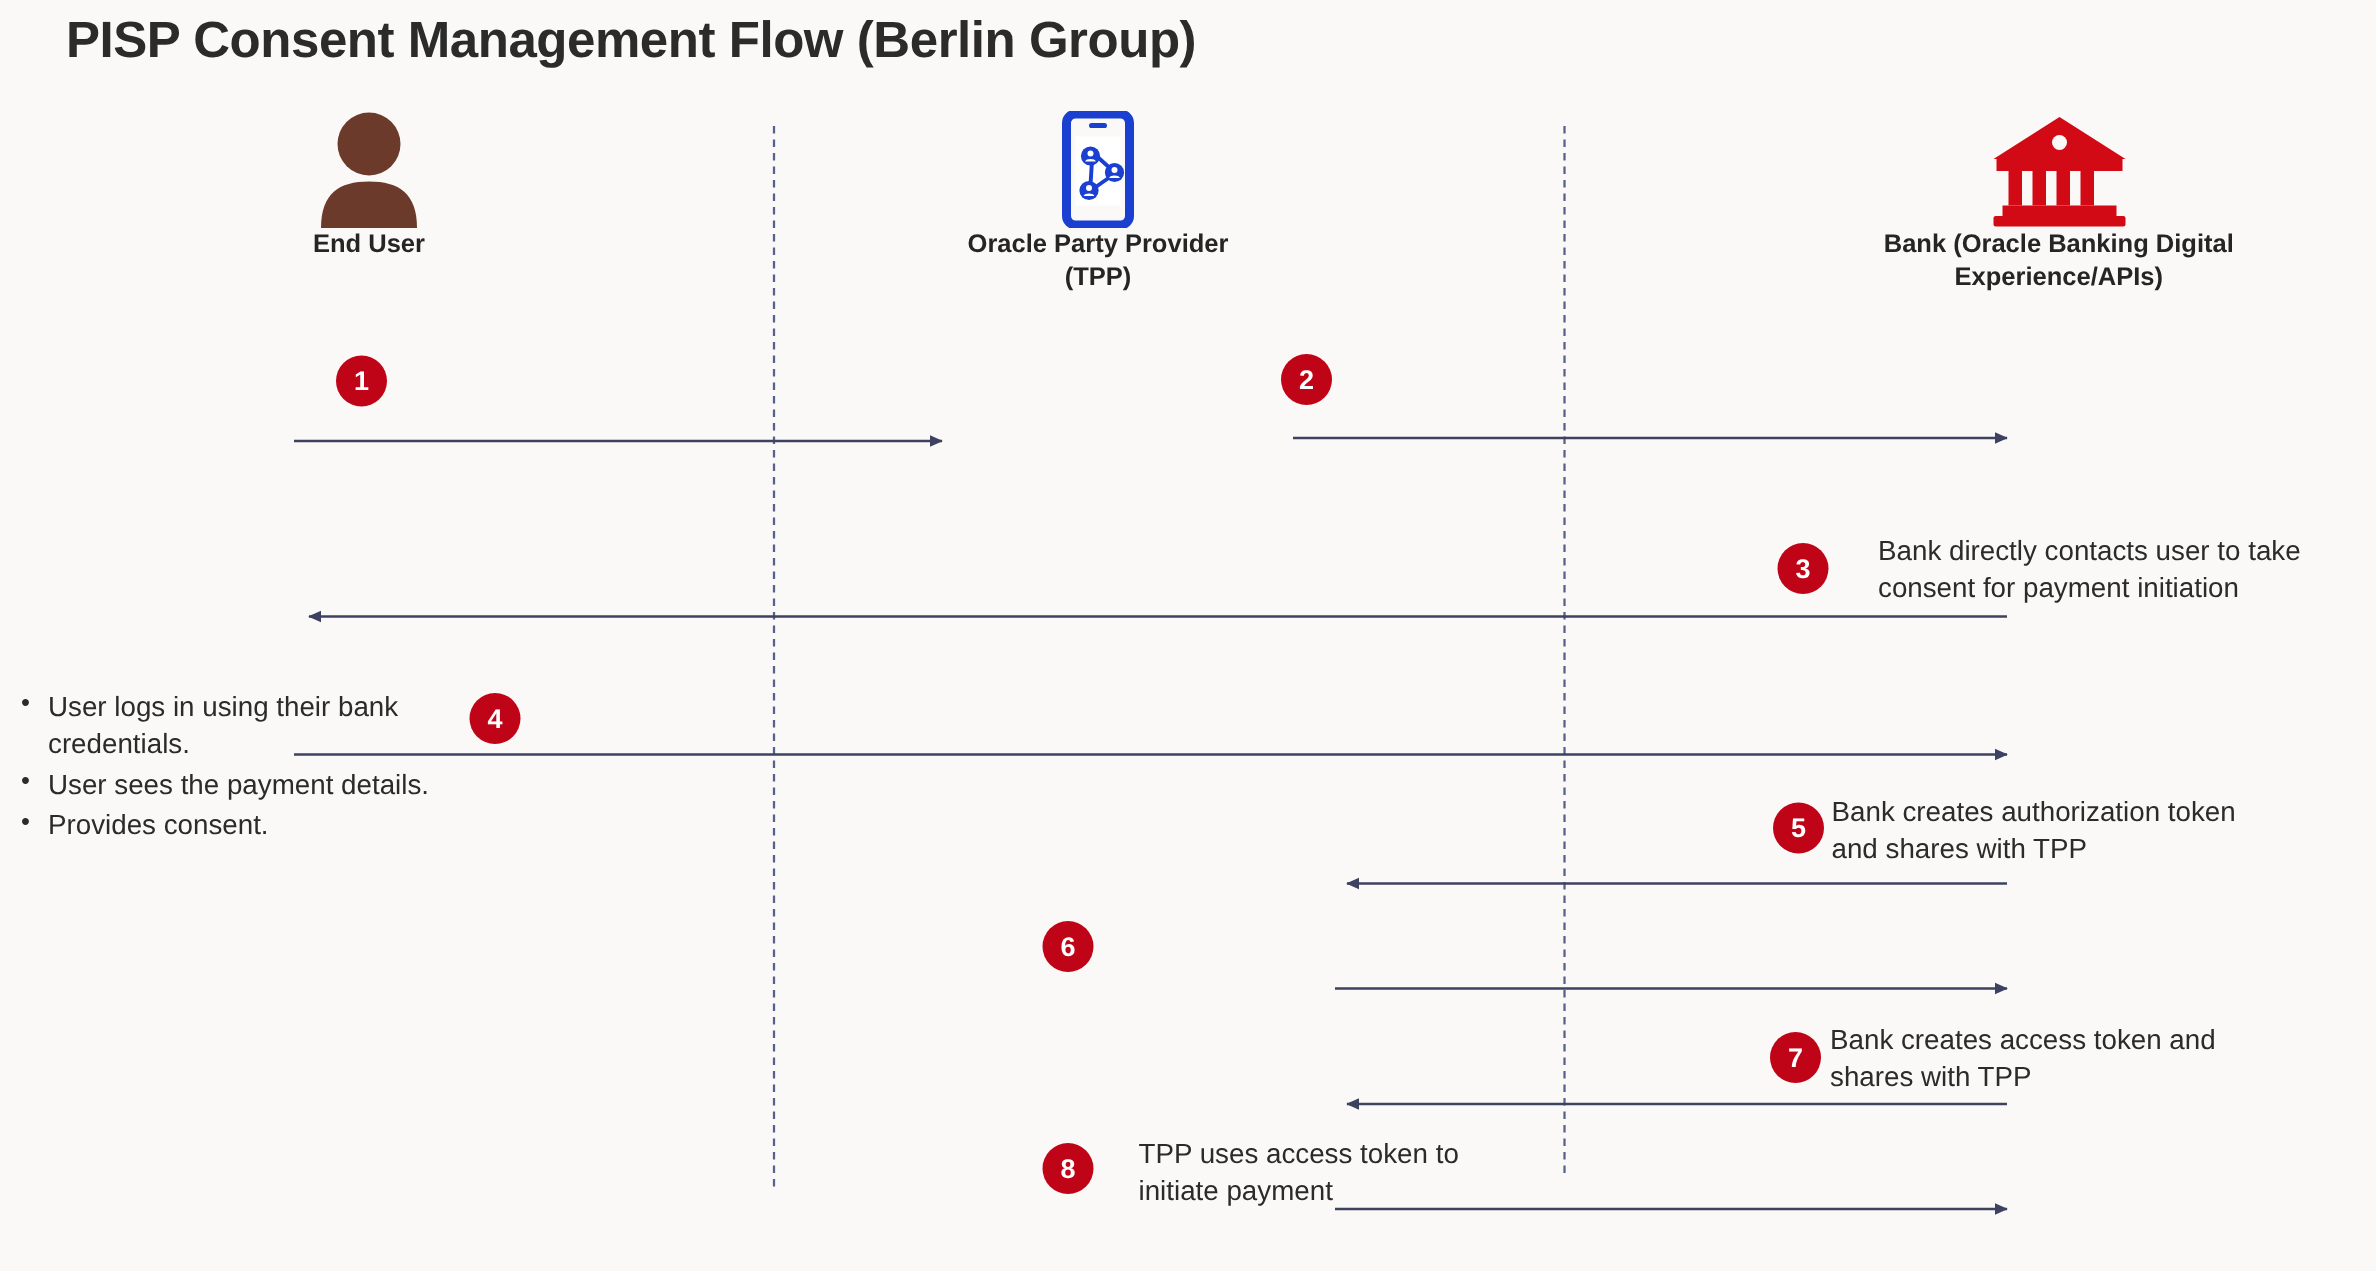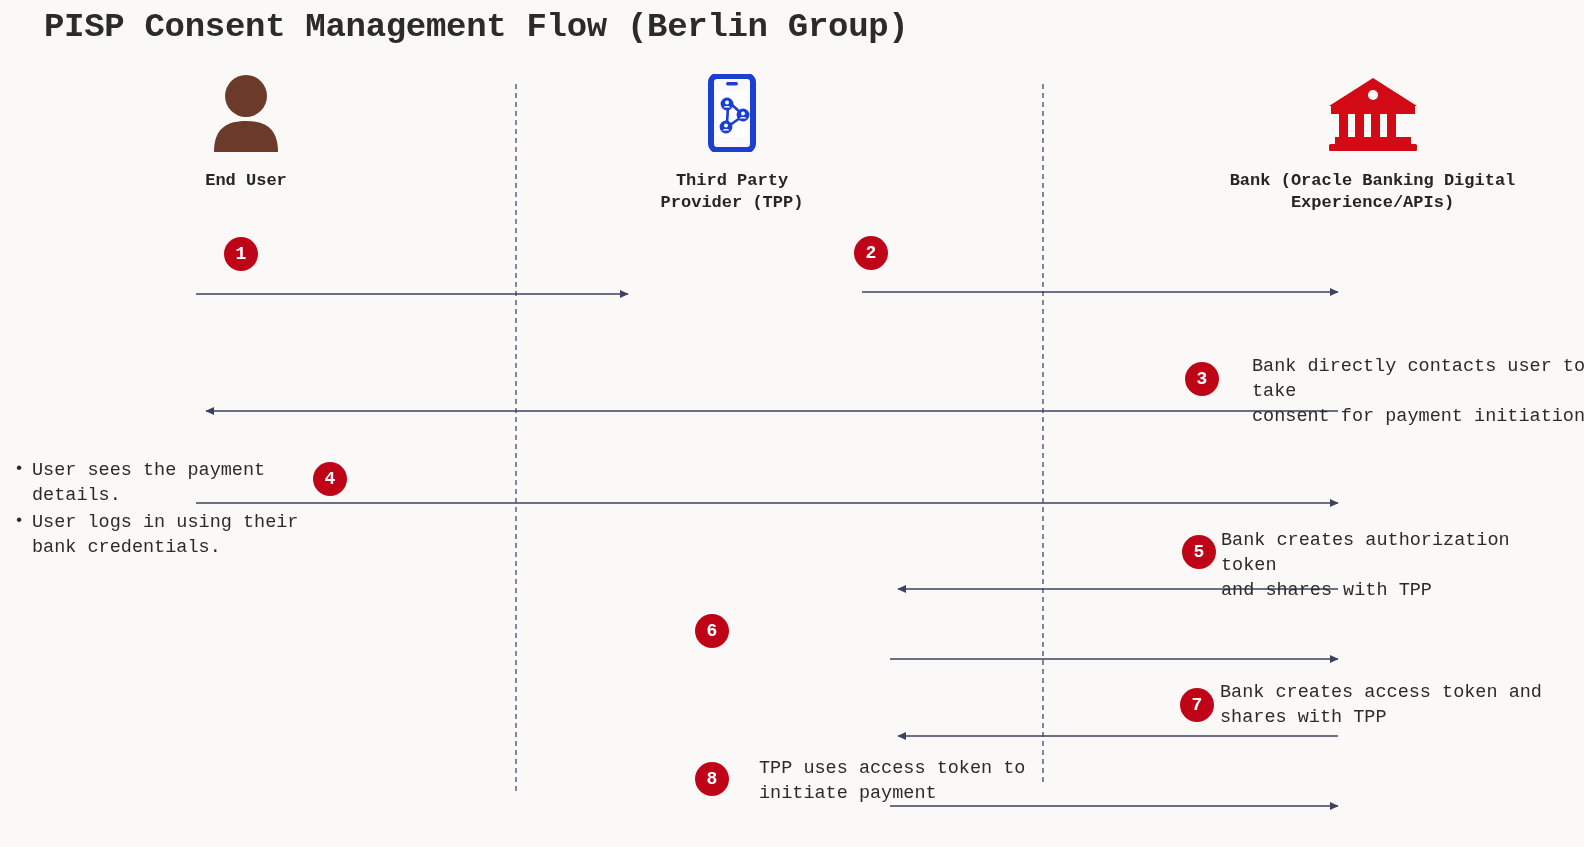--- a/index.html
+++ b/index.html
@@ -8,21 +8,21 @@
   }
   body {
     width: 1584px; height: 847px;
     position: relative;
     overflow: hidden;
     font-family: "Liberation Sans", sans-serif;
     color: #2b2b2b;
   }
   #canvas {
     position: absolute; inset: 0;
-    width: 1584px; height: 847px; font-family: Liberation Mono, monospace;
+    width: 1584px; height: 847px;
   }
 
   
   #title {
     position: absolute;
     left: 44px; top: 8px;
     font-size: 34px;
     font-weight: bold;
     color: #2b2b29;
     letter-spacing: -0.3px;
@@ -41,21 +41,20 @@
     position: absolute;
     text-align: center;
   }
   .actor-icon {
     height: 86px;
     display: flex;
     align-items: flex-end;
     justify-content: center;
   }
   .actor-label {
-    margin-top: 18px;
     font-size: 17px;
     font-weight: bold;
     color: #252525;
     line-height: 1.32;
   }
   #actor-enduser { left: 146px; top: 66px; width: 200px; }
   #actor-tpp     { left: 632px; top: 66px; width: 200px; }
   #actor-bank    { left: 1200px; top: 66px; width: 345px; text-align: center; }
 
   
@@ -182,21 +181,21 @@
           <path d="M31.4,44.6 C31.9,42.4 38.1,42.4 38.6,44.6 Z" fill="#ffffff"></path>
         </g>
 
         <g fill="#1a3fd1">
           <circle cx="18" cy="53" r="6.4"></circle>
           <circle cx="18" cy="51.4" r="2" fill="#ffffff"></circle>
           <path d="M14.4,56.6 C14.9,54.4 21.1,54.4 21.6,56.6 Z" fill="#ffffff"></path>
         </g>
       </svg>
     </div>
-    <div class="actor-label">Third Party
+    <div class="actor-label">Oracle Party
 Provider (TPP)</div>
   </div>
 
   <div class="actor" id="actor-bank">
     <div class="actor-icon">
       <svg width="92" height="76" viewBox="0 0 92 76">
         <path d="M46 2 L90 30 L2 30 Z" fill="#d20a16"></path>
         <circle cx="46" cy="19" r="5" fill="#faf9f7"></circle>
         <rect x="4" y="30" width="84" height="8" fill="#d20a16"></rect>
         <rect x="12" y="38" width="9" height="23" fill="#d20a16"></rect>
@@ -214,22 +213,23 @@
   <div class="badge" style="left:224px; top:237px;">1</div>
 
   <div class="badge" style="left:854px; top:236px;">2</div>
 
   <div class="badge" style="left:1185px; top:362px;">3</div>
   <div class="caption" style="left:1224px; top:354px; width:350px;margin-left:28px;">Bank directly contacts user to take
 consent for payment initiation</div>
 
   <div class="badge" style="left:313px; top:462px;">4</div>
   <ul id="step4-list">
+    <li>User logs in using their bank credentials.</li>
     <li>User sees the payment details.</li>
-    <li>User logs in using their bank credentials.</li>
+    <li>Provides consent.</li>
   </ul>
 
   <div class="badge" style="left:1182px; top:535px;">5</div>
   <div class="caption" style="left:1221px; top:528px; width:330px;">Bank creates authorization token
 and shares with TPP</div>
 
   <div class="badge" style="left:695px; top:614px;">6</div>
 
   <div class="badge" style="left:1180px; top:688px;">7</div>
   <div class="caption" style="left:1220px; top:680px; width:330px;">Bank creates access token and

